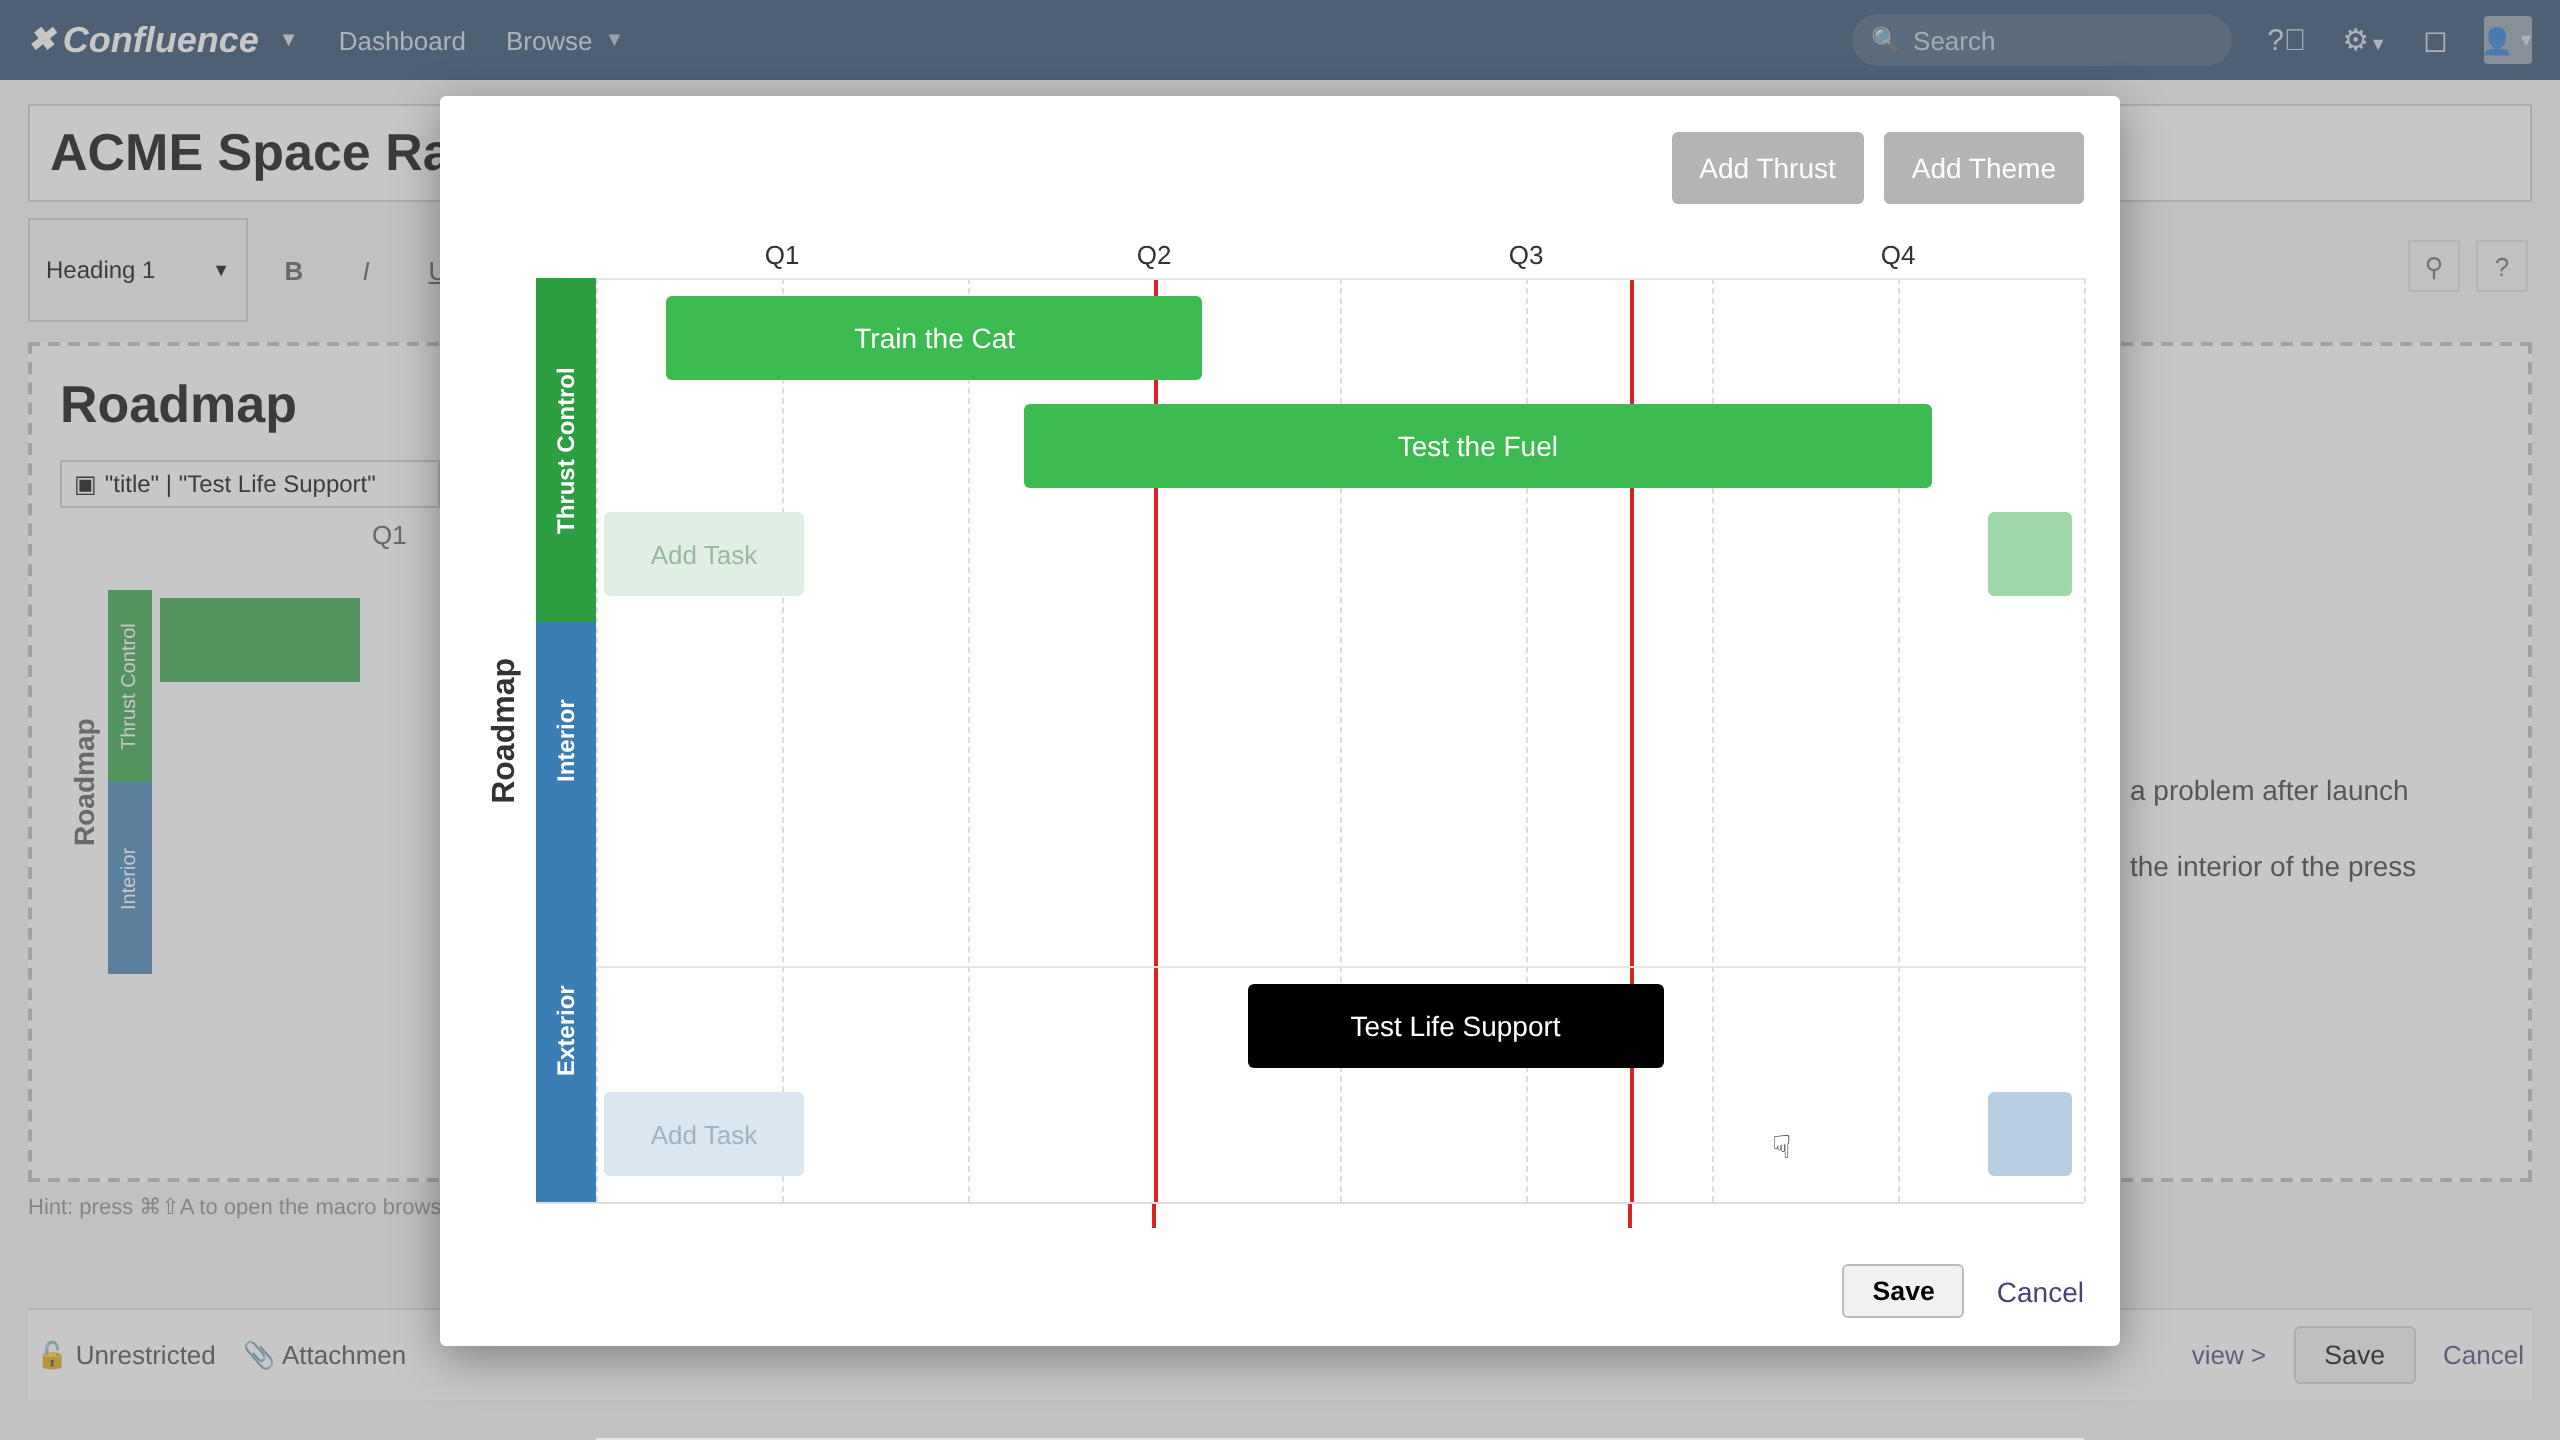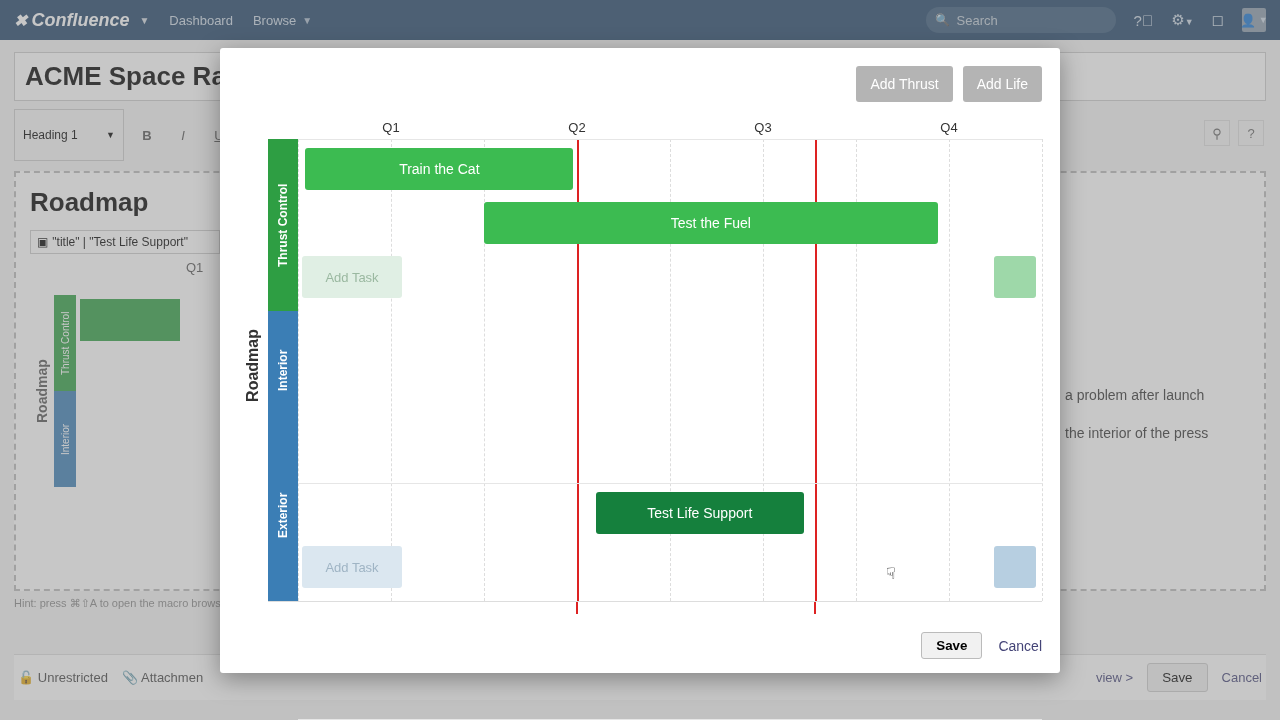--- a/index.html
+++ b/index.html
@@ -57,23 +57,23 @@
 .col-h { flex: 1; text-align: center; font-size: 13px; color: #333; padding: 4px 0; }
 .lanes-body { display: flex; border-bottom: 1px solid #ddd; position: relative; }
 .lane-labels { display: flex; flex-direction: column; width: 30px; }
 .lane-lbl { writing-mode: vertical-rl; transform: rotate(180deg); color: #fff; font-size: 12px; font-weight: bold; display: flex; align-items: center; justify-content: center; }
 .lane-green { background: #2e9e43; }
 .lane-blue { background: #3b7eb5; }
 .lane-rows { flex: 1; position: relative; }
 .plotrow { position: relative; border-top: 1px solid #e6e6e6; }
 .plotrow:first-child { border-top: none; }
 .swatch { position: absolute; width: 42px; height: 42px; border-radius: 3px; }
-.bar { position: absolute; height: 42px; border-radius: 3px; color: #fff; display: flex; align-items: center; justify-content: center; font-size: 14px; cursor: grab; }
+.bar { position: absolute; height: 42px; border-radius: 3px; color: #fff; display: flex; align-items: center; justify-content: center; font-size: 14px; cursor: grab; margin-left: 28px; }
 .bar-green { background: #3cbb51; }
-.bar-blue { background: #15803d; }
+.bar-blue { background: #000000; }
 .add-task { position: absolute; background: #e0efe4; color: #9ab8a0; height: 42px; width: 100px; border-radius: 3px; display: flex; align-items: center; justify-content: center; font-size: 13px; cursor: pointer; left: 4px; }
 .add-task.blue { background: #dbe7f0; color: #9fb4c4; }
 .swatch-green { background: #9ed8a9; }
 .swatch-blue1 { background: #b7cfe1; }
 .vline { position: absolute; top: 0; bottom: 0; width: 2px; background: #d22; }
 .gridline { position: absolute; top: 0; bottom: 0; width: 1px; border-left: 1px dashed #ddd; }
 .marker-ext { position: absolute; width: 2px; background: #d22; }
 .modal-footer { display: flex; justify-content: flex-end; gap: 16px; align-items: center; margin-top: 18px; }
 .save-btn { background: #f1f1f1; border: 1px solid #bbb; padding: 5px 14px; border-radius: 3px; font-weight: bold; cursor: pointer; }
 .cancel-link { color: #447; cursor: pointer; font-size: 14px; }
@@ -165,21 +165,21 @@
       <span class="link-like">Cancel</span>
     </div>
   </div>
   <div class="hint">Hint: press ⌘⇧A to open the macro browser</div>
 </div>
 
 <div class="overlay">
   <div class="modal">
     <div class="modal-actions">
       <button class="gray-btn">Add Thrust</button>
-      <button class="gray-btn">Add Life</button>
+      <button class="gray-btn">Add Theme</button>
     </div>
 
     <div class="roadmap-wrap">
       <div class="vert-title">Roadmap</div>
       <div class="grid-area">
         <div class="col-headers" id="col-headers">
             <div class="col-h">Q1</div>
             <div class="col-h">Q2</div>
             <div class="col-h">Q3</div>
             <div class="col-h">Q4</div>

